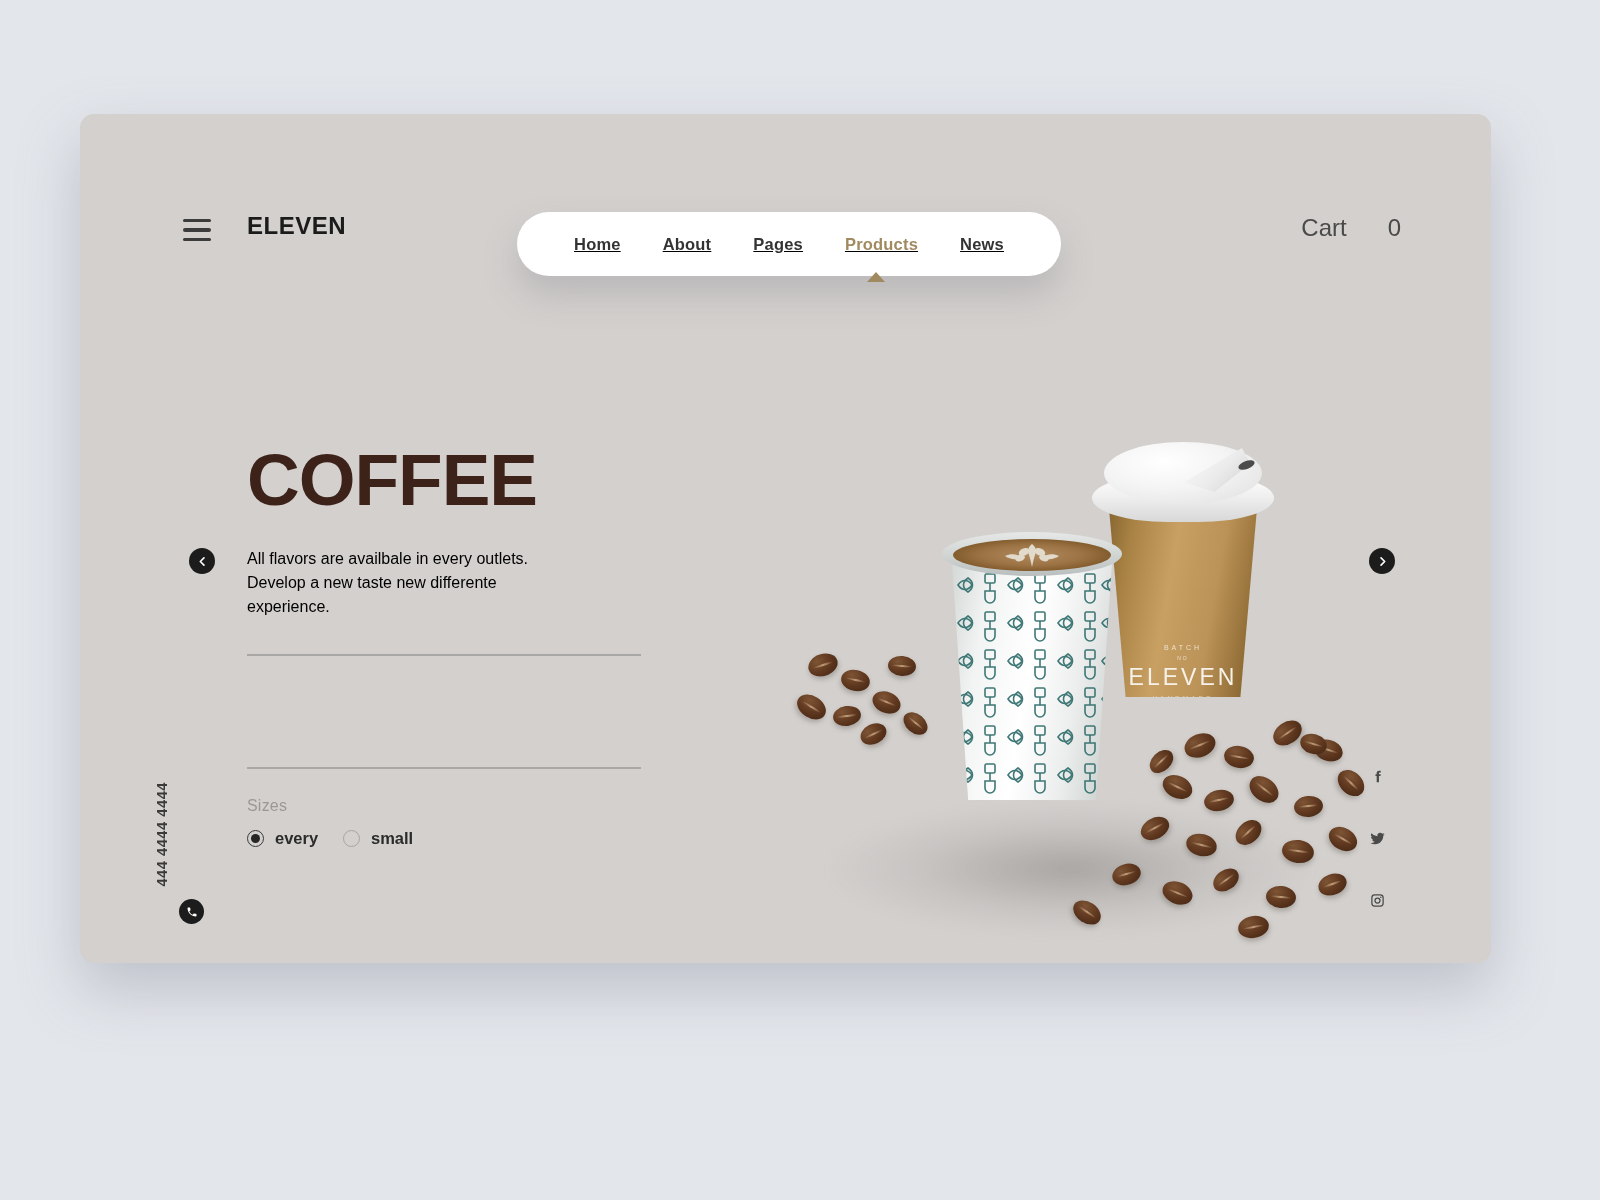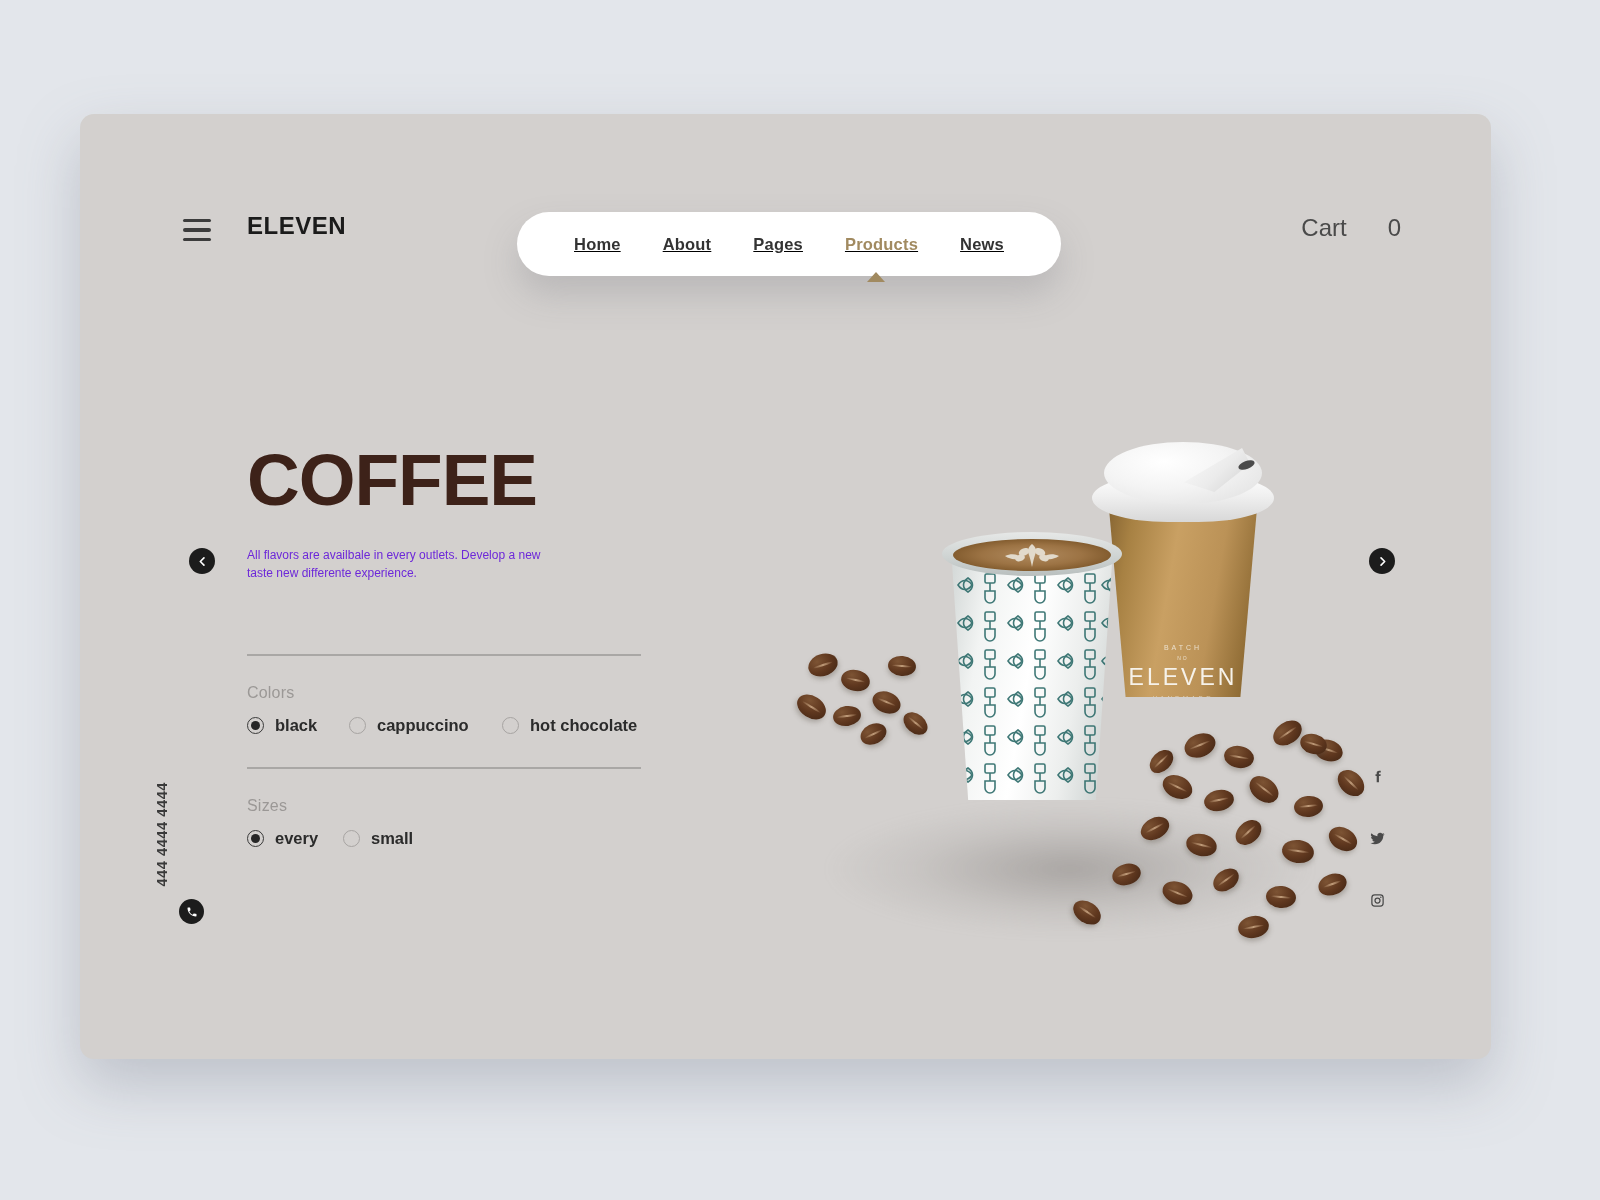--- a/index.html
+++ b/index.html
@@ -8,21 +8,21 @@
     background:#e3e6eb;
     font-family:"Liberation Sans", sans-serif;
     overflow:hidden;
   }
   body { position:relative; }
 
   
   .card {
     position:absolute;
     left:80px; top:114px;
-    width:1411px; height:945px;
+    width:1411px; height:849px;
     background:#d3d0ce;
     border-radius:14px;
     box-shadow:0 26px 60px rgba(120,125,140,0.35);
     overflow:hidden;
   }
 
   
   .hamburger {
     position:absolute; left:103px; top:105px;
     width:28px; height:22px;
@@ -76,21 +76,21 @@
   .hero-sub {
     font-size:27px; color:#1d1d1d; font-weight:400;
     letter-spacing:0.1px; line-height:1.15;
   }
   .hero-title {
     font-size:73px; font-weight:bold; color:#3d2219;
     letter-spacing:-1px; line-height:1.02; margin-top:4px;
   }
   .hero-desc {
     margin-top:30px;
-    font-size:12px; line-height:1.48; color:#6d28d9; max-width:310px;
+    font-size:16px; line-height:1.48; color:#000000; max-width:310px;
   }
 
   .divider { width:394px; height:1.5px; background:#a9a7a5; }
   .d1 { position:absolute; left:167px; top:540px; }
   .d2 { position:absolute; left:167px; top:653px; }
 
   .optgroup-label {
     font-size:16px; color:#9b9896; letter-spacing:0.2px;
   }
   .opts { display:flex; align-items:center; margin-top:14px; }
@@ -295,37 +295,20 @@
     <div class="nav-pointer"></div>
   </div>
 
   <div class="hero">
     <div class="hero-title">COFFEE</div>
     <div class="hero-desc">All flavors are availbale in every outlets. Develop a new taste new differente experience.</div>
   </div>
 
   <div class="divider d1"></div>
 
-  <div class="colors-block">
-    <div class="optgroup-label">Colors</div>
-    <div class="opts">
-      <div class="opt">
-        <span class="radio sel"></span>
-        <span class="opt-label">black</span>
-      </div>
-      <div class="opt">
-        <span class="radio"></span>
-        <span class="opt-label">cappuccino</span>
-      </div>
-      <div class="opt">
-        <span class="radio"></span>
-        <span class="opt-label">hot chocolate</span>
-      </div>
-    </div>
-  </div>
 
   <div class="divider d2"></div>
 
   <div class="sizes-block">
     <div class="optgroup-label">Sizes</div>
     <div class="opts">
       <div class="opt">
         <span class="radio sel"></span>
         <span class="opt-label">every</span>
       </div>

